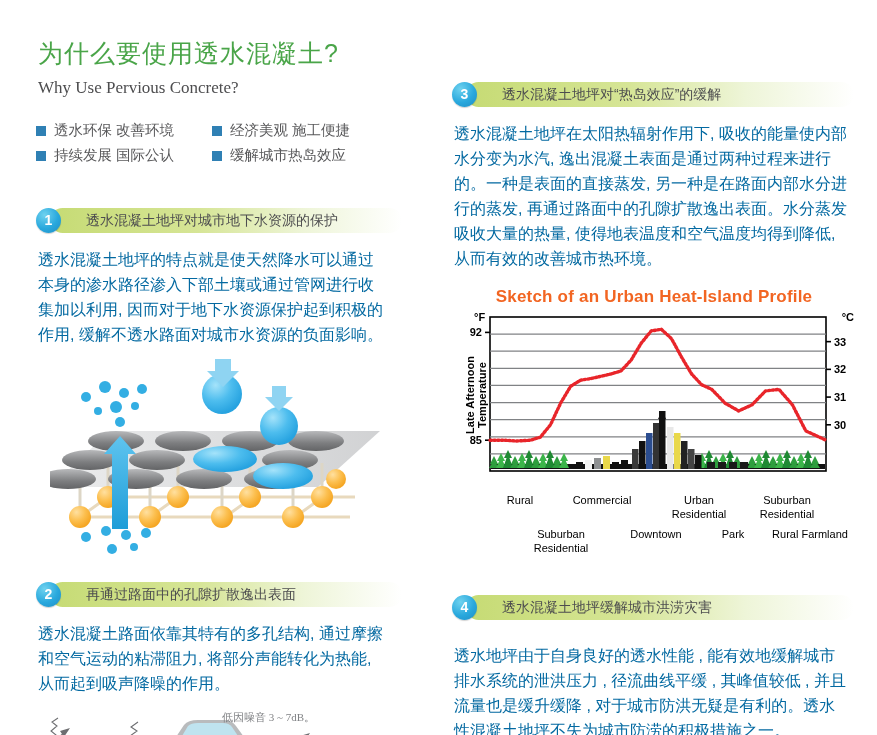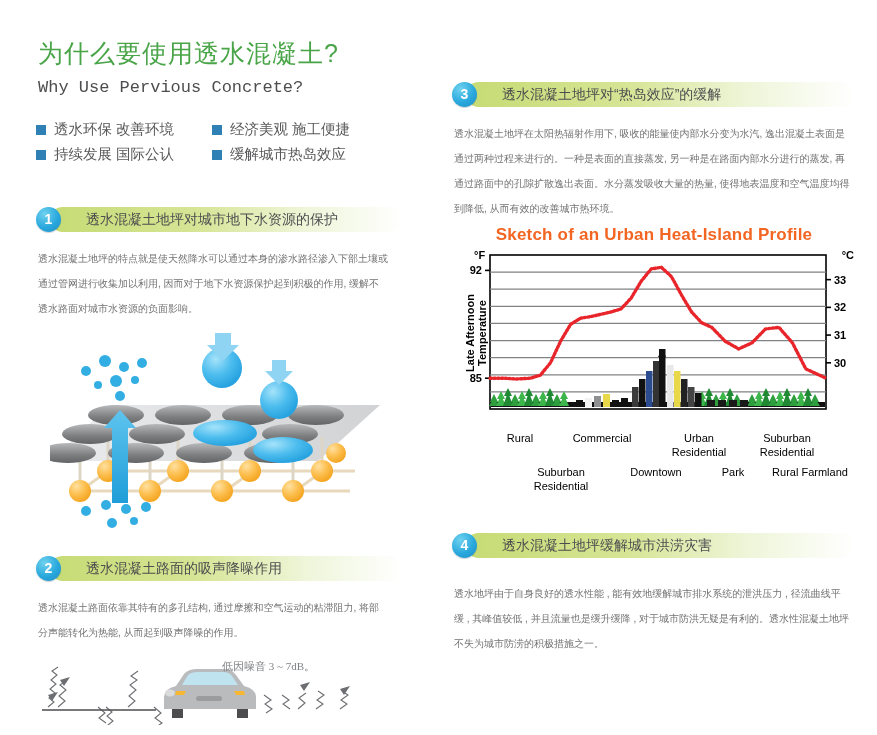--- a/index.html
+++ b/index.html
@@ -14,21 +14,21 @@
   
   .col-left{position:absolute;left:36px;top:0;width:372px;height:735px;}
   .col-right{position:absolute;left:452px;top:0;width:404px;height:735px;}
 
   
   .title-cn{
     font-size:25px;color:#4aa549;letter-spacing:1px;
     margin:0;padding:38px 0 0 2px;font-weight:400;line-height:1.2;
   }
   .title-en{
-    font-family:Liberation Mono, monospace;
+    font-family:Liberation Serif, serif;
     font-size:17px;color:#4d4d4f;margin:10px 0 0 2px;font-weight:400;
   }
   .bullets{margin-top:20px;display:flex;flex-wrap:wrap;width:352px;}
   .bullet{
     display:flex;align-items:center;width:176px;height:25px;
     font-size:14.5px;color:#58585a;
   }
   .bullet .sq{
     width:10px;height:10px;background:#2f80b4;margin-right:8px;flex:none;
   }
@@ -45,36 +45,36 @@
     position:absolute;left:0;top:0;width:25px;height:25px;border-radius:50%;
     background:radial-gradient(circle at 34% 28%,#6fd2ef 0%,#29a8dd 55%,#1f8cc4 100%);
     color:#ffffff;font-size:14px;font-weight:bold;line-height:25px;text-align:center;
     box-shadow:0 1px 1px rgba(0,0,0,.18);
   }
   .sec-title{
     position:absolute;left:50px;top:0;height:25px;line-height:25px;
     font-size:14px;color:#4d4d4f;white-space:nowrap;
   }
   .sec-body{
-    font-size:10px;line-height:25px;color:#737373;margin:14px 0 0 2px;
+    font-size:16px;line-height:25px;color:#0369a1;margin:14px 0 0 2px;
   }
   .sec-body.right{line-height:25px;}
 
   
   .illus{position:relative;width:330px;height:205px;margin:12px 0 0 14px;}
 
   
   .noise{position:relative;width:360px;height:96px;margin:10px 0 0 0;}
   .noise-caption{
     position:absolute;left:186px;top:4px;font-size:11px;color:#808285;
     font-family:"Liberation Serif","DejaVu Serif",serif;white-space:nowrap;
   }
 
   
-  .chart-wrap{position:relative;width:404px;height:270px;margin-top:4px;}
+  .chart-wrap{position:relative;width:404px;height:270px;margin-top:16px;}
   .chart-title{
     position:absolute;left:0;top:0;width:404px;text-align:center;
     font-size:17px;font-weight:bold;color:#f26522;letter-spacing:.2px;
   }
   .unit-f{position:absolute;left:22px;top:24px;font-size:11px;font-weight:bold;color:#000;}
   .unit-c{position:absolute;right:2px;top:24px;font-size:11px;font-weight:bold;color:#000;}
   .ylab{
     position:absolute;left:-46px;top:96px;width:140px;text-align:center;
     transform:rotate(-90deg);font-size:11px;font-weight:bold;color:#000;
   }
@@ -224,21 +224,21 @@
             <circle cx="62" cy="190" r="5"></circle>
             <circle cx="84" cy="188" r="4"></circle>
         </g>
       </svg>
     </div>
 
     <div style="margin-top:18px;">
       <div class="sec-head">
         <div class="sec-bar"></div>
         <div class="sec-num">2</div>
-        <div class="sec-title">透水混凝土路面的吸声降噪作用</div>
+        <div class="sec-title">再通过路面中的孔隙扩散逸出表面</div>
       </div>
       <div class="sec-body" style="width:348px;">透水混凝土路面依靠其特有的多孔结构, 通过摩擦和空气运动的粘滞阻力, 将部分声能转化为热能, 从而起到吸声降噪的作用。</div>
     </div>
 
     <div class="noise">
       <svg width="360" height="70" viewBox="0 0 360 70">
 
         <g stroke="#6d6e71" stroke-width="1.1" fill="none">
           <path d="M12,52 l6,-5 l-5,-4 l6,-5 l-5,-4 l6,-5 l-5,-4 l6,-5 l-5,-4 l6,-4"></path>
           <path d="M22,52 l7,-6 l-6,-5 l7,-6 l-6,-5 l7,-5"></path>

